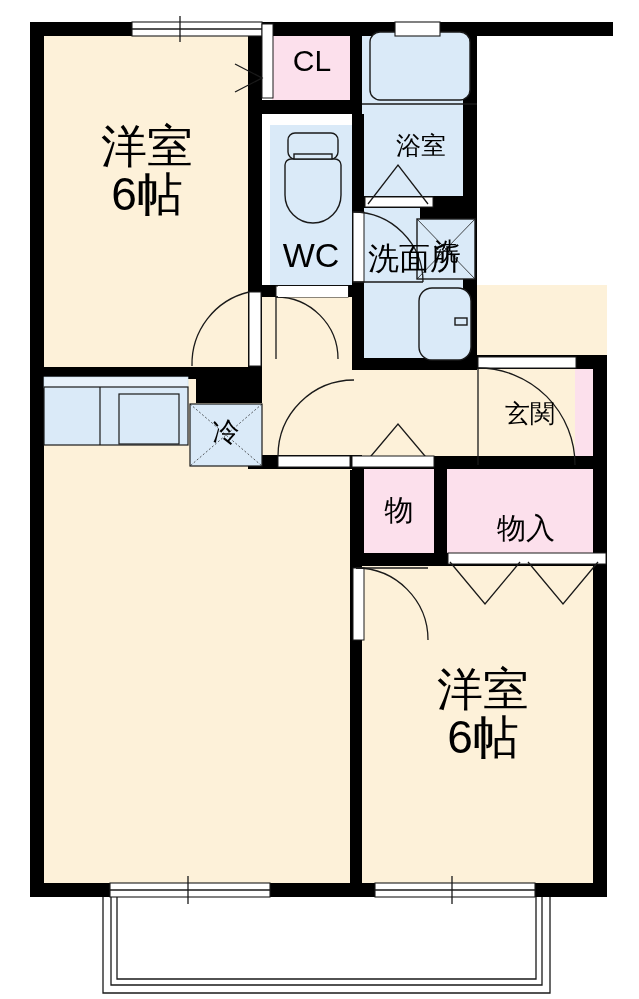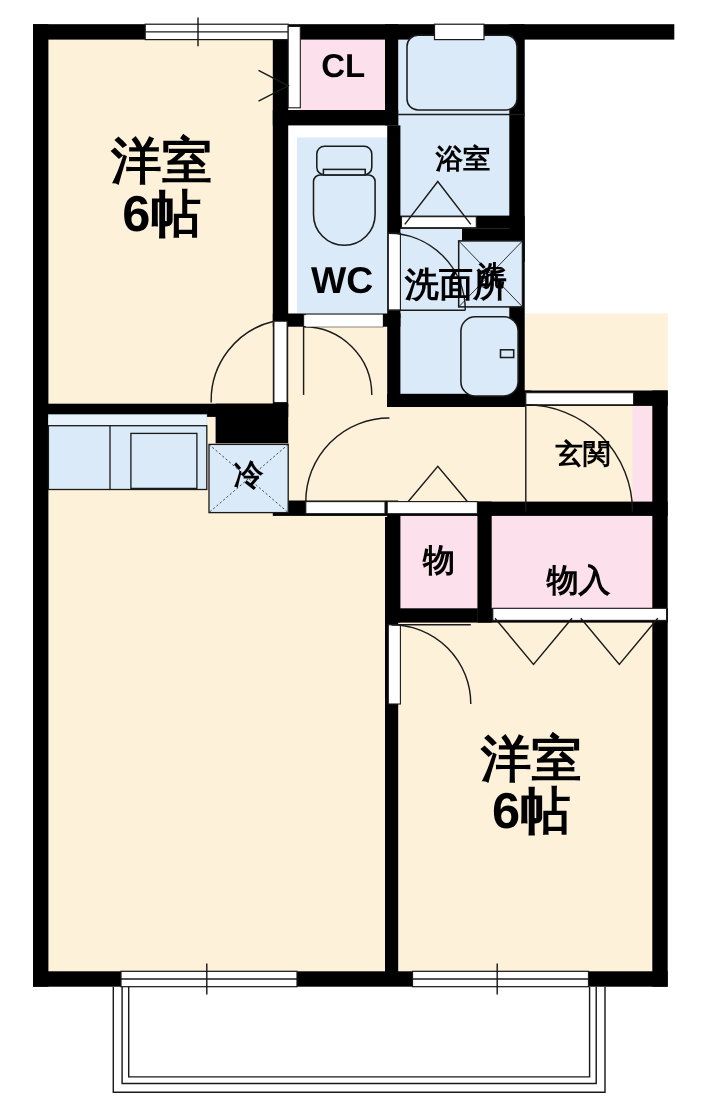--- a/index.html
+++ b/index.html
@@ -1,20 +1,20 @@
 <!DOCTYPE html>
 <html><head>
 <meta charset="utf-8">
 <style>
   html,body{margin:0;padding:0;background:#ffffff;}
   body{width:639px;height:999px;overflow:hidden;
        font-family:"Liberation Sans","DejaVu Sans",sans-serif;}
   #plan{position:relative;width:639px;height:999px;background:#ffffff;}
   svg{display:block;}
-  .lbl{position:absolute;font-weight:700;color:#000;white-space:nowrap;
+  .lbl{position:absolute;font-weight:400;color:#000;white-space:nowrap;
        text-align:center;line-height:1.05;pointer-events:none;}
 </style>
 </head>
 <body>
 
 <div id="plan">
 
 <svg width="639" height="999" viewBox="0 0 639 999">
 
   <g>

